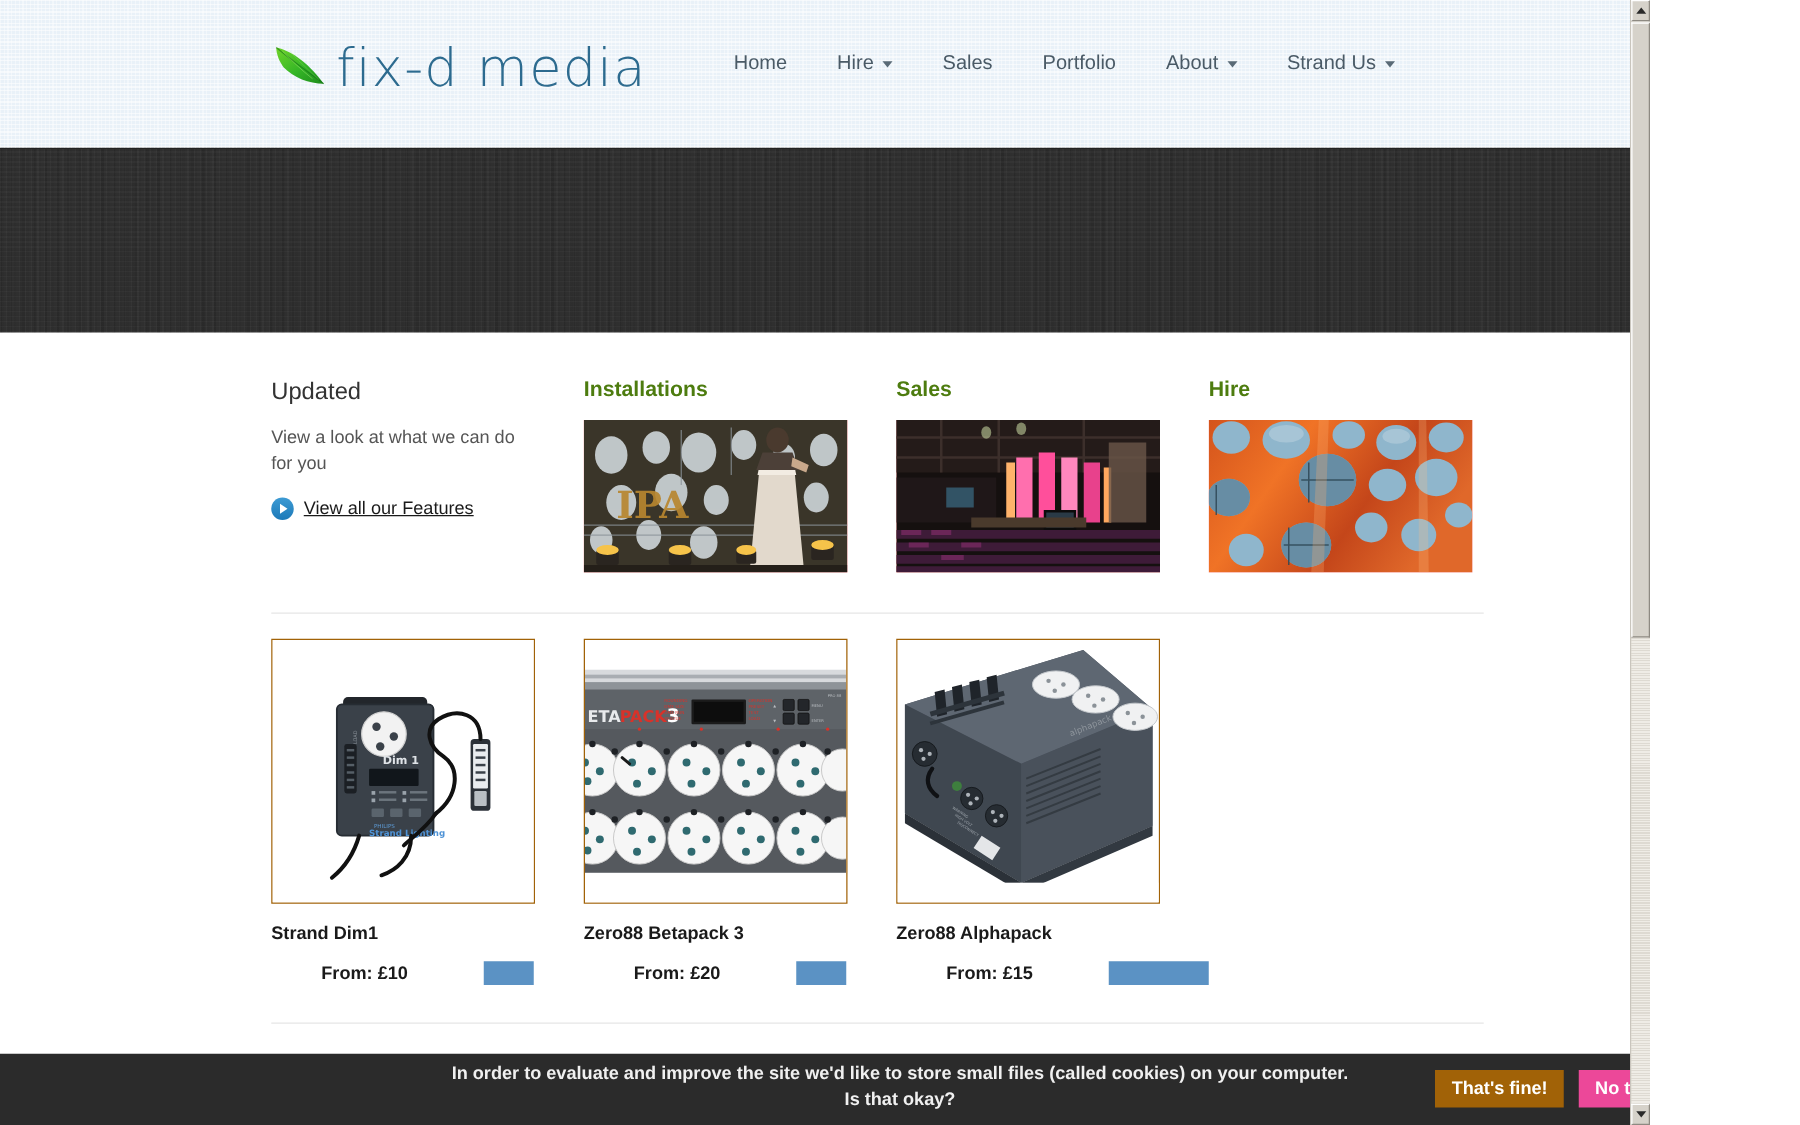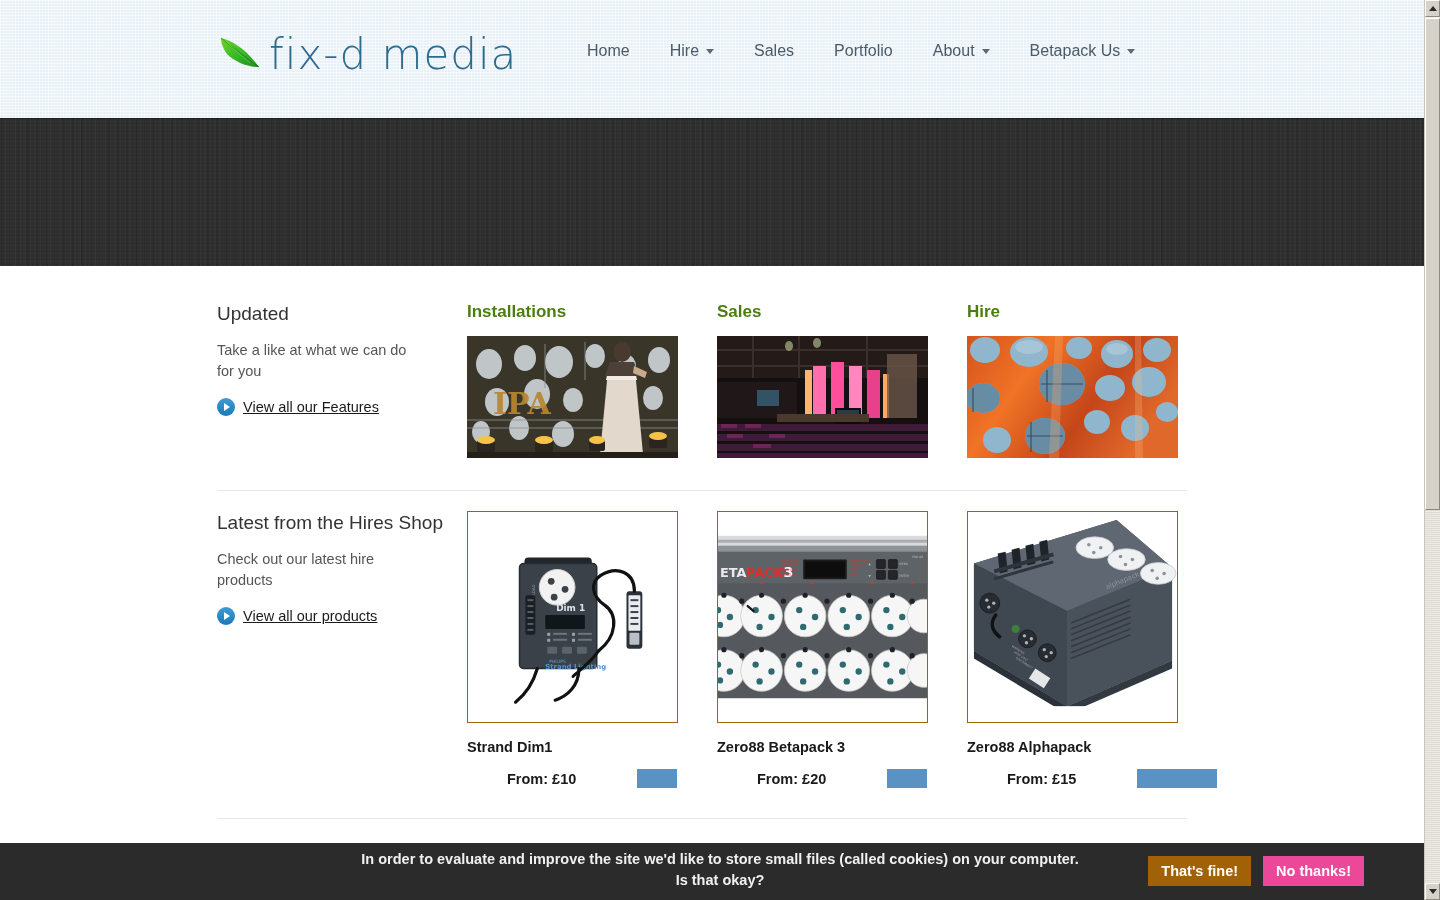--- a/index.html
+++ b/index.html
@@ -6,21 +6,21 @@
   * { box-sizing: border-box; }
   html, body {
     margin: 0; padding: 0;
     width: 1440px; height: 900px;
     overflow: hidden;
     font-family: "Liberation Sans", sans-serif;
     background: #ffffff;
   }
   #viewport {
     position: relative;
-    width: 1440px;
+    width: 1320px;
     height: 900px;
     overflow: hidden;
   }
   #page {
     position: absolute;
     left: 0; top: 0;
     width: 1424px;
     height: 900px;
     overflow: hidden;
     background: #ffffff;
@@ -387,37 +387,37 @@
             <span>Sales</span>
           </a>
           <a class="nav-item">
             <span>Portfolio</span>
           </a>
           <a class="nav-item">
             <span>About</span>
             <span class="caret"></span>
           </a>
           <a class="nav-item">
-            <span>Betapack Us</span>
+            <span>Strand Us</span>
             <span class="caret"></span>
           </a>
         </nav>
 
       </div>
     </header>
 
     <div class="hero-banner"></div>
 
     <main class="content">
 
       <section class="row">
 
         <div class="col-left">
           <h2 class="sec-title">Updated</h2>
-          <p class="sec-desc">Take a like at what we can do for you</p>
+          <p class="sec-desc">View a look at what we can do for you</p>
           <a class="arrow-link">
             <span class="arrow-icon"></span>
             <span class="lbl">View all our Features</span>
           </a>
         </div>
 
         <div class="col-card">
           <h3 class="card-title">Installations</h3>
           <a class="thumb">
             <svg viewBox="0 0 211 122" preserveAspectRatio="none">
@@ -560,28 +560,20 @@
             </svg>
           </a>
         </div>
 
       </section>
 
       <div class="divider"></div>
 
       <section class="row shop-row">
 
-        <div class="col-left">
-          <h2 class="sec-title">Latest from the Hires Shop</h2>
-          <p class="sec-desc">Check out our latest hire products</p>
-          <a class="arrow-link">
-            <span class="arrow-icon"></span>
-            <span class="lbl">View all our products</span>
-          </a>
-        </div>
 
         <div class="product-card">
           <a class="product-frame">
             <svg viewBox="0 0 211 212">
               <rect width="211" height="212" fill="#ffffff"></rect>
               <rect x="57" y="46" width="68" height="16" rx="4" fill="#22262b"></rect>
               <rect x="52" y="52" width="78" height="106" rx="4" fill="#3a4149"></rect>
               <rect x="52" y="52" width="78" height="106" rx="4" fill="none" stroke="#262c33" stroke-width="1.5"></rect>
               <circle cx="90" cy="76" r="18" fill="#f2f2f2" stroke="#cfcfcf" stroke-width="1"></circle>
               <circle cx="84" cy="70" r="3.4" fill="#3a4149"></circle>

